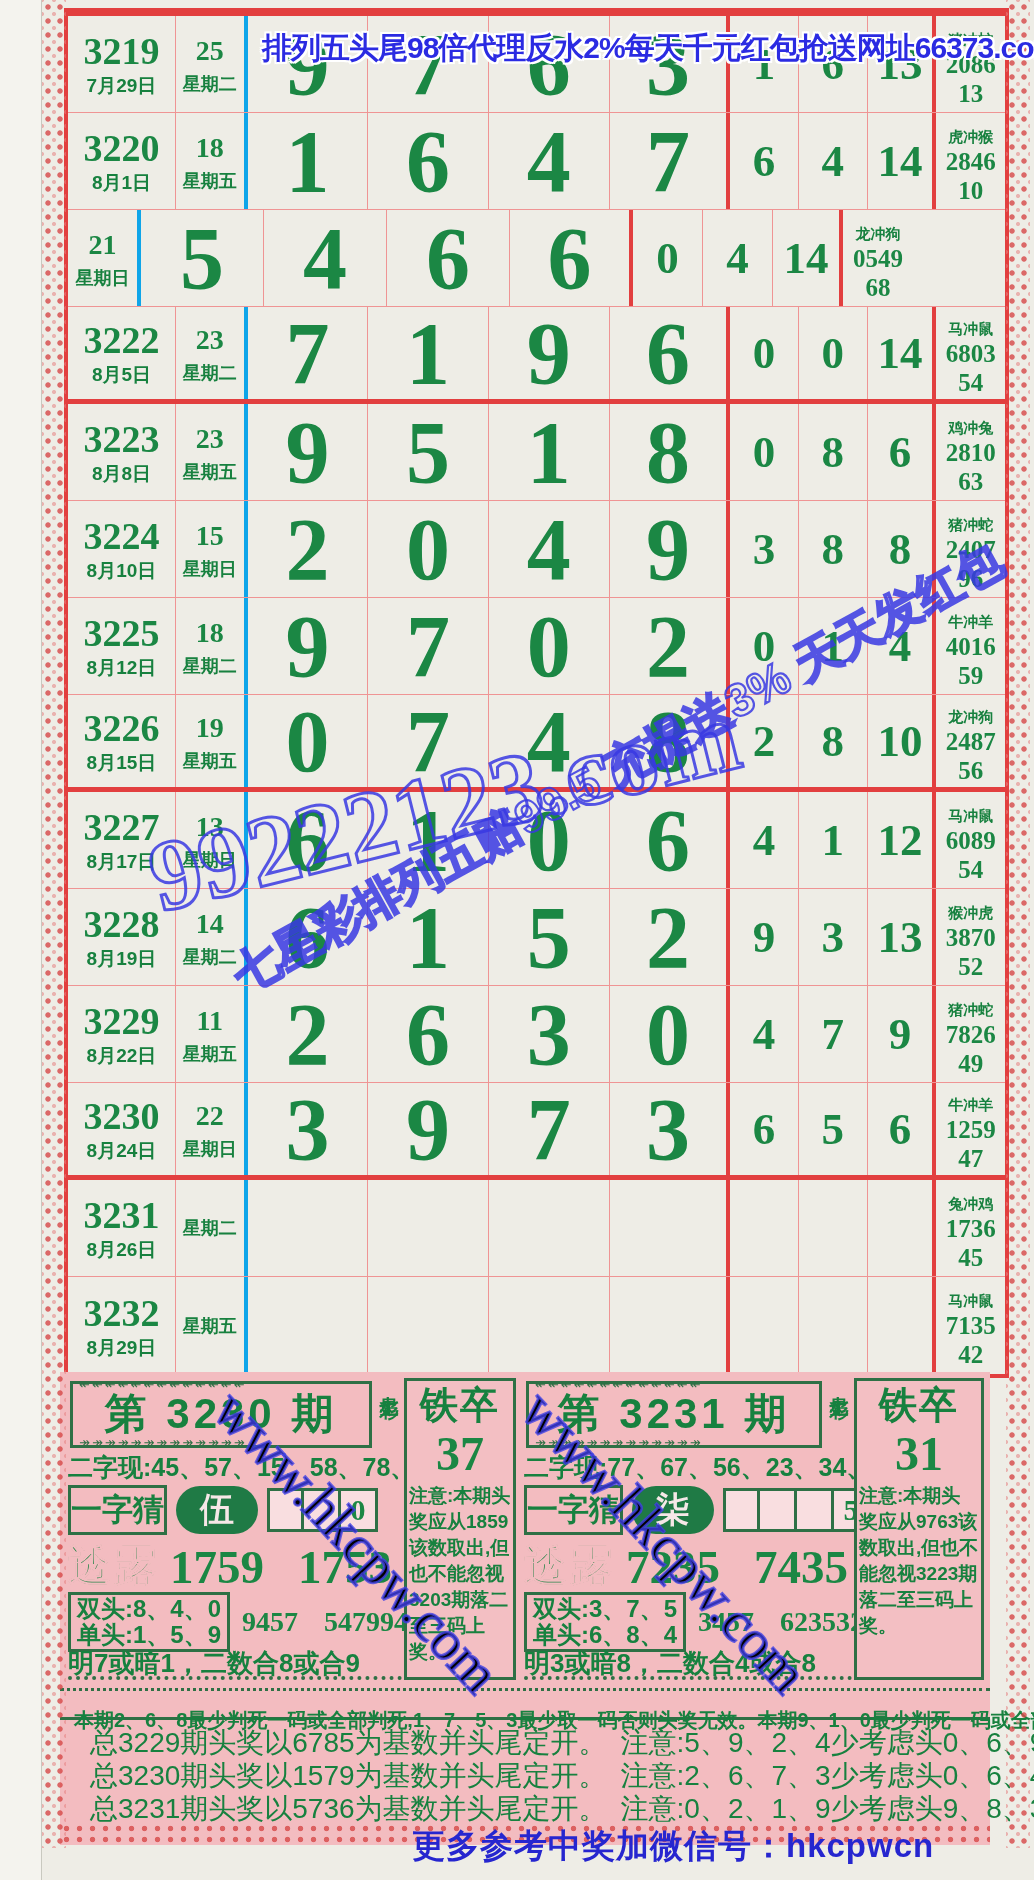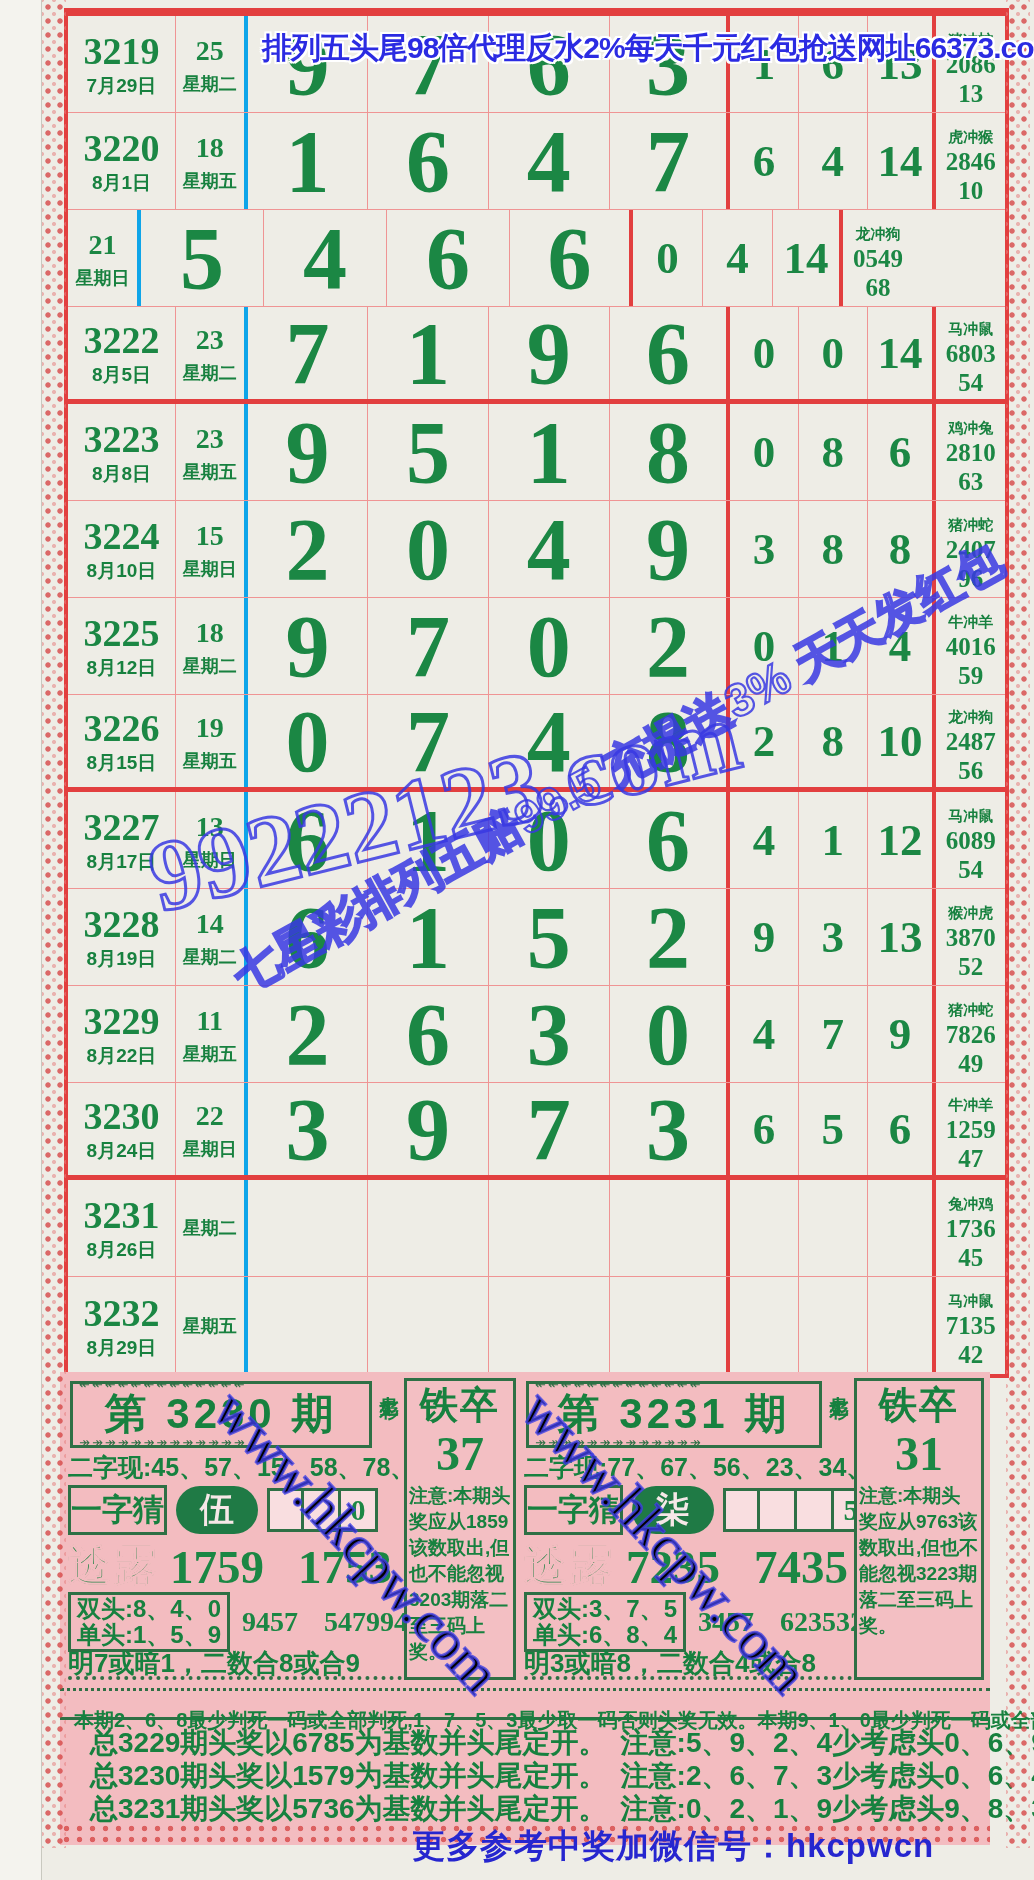--- a/index.html
+++ b/index.html
@@ -76,21 +76,21 @@
   .hd-box{border:3px solid #2e7045;padding:1px 6px;font-weight:bold;font-size:24px;line-height:26px;color:#17813f;white-space:nowrap;}
   .hd-nums{display:flex;flex-direction:row;font:bold 28px "Liberation Serif",serif;color:#1b8744;line-height:28px;}
   .hd-nums span{display:flex;gap:26px;}
   .pming{height:27px;font-weight:bold;font-size:26px;line-height:26px;color:#17813f;border-bottom:4px dotted #2e7045;white-space:nowrap;}
   .judge{position:absolute;left:0;top:316px;width:100%;height:32px;box-sizing:border-box;
          border-top:3px dotted #2e7045;border-bottom:3px solid #2e7045;
          display:flex;align-items:center;justify-content:space-between;padding:0 14px;}
   .judge span{font-weight:bold;font-size:20px;color:#17813f;white-space:nowrap;margin-top:32px;}
   .summary{position:absolute;left:30px;top:354px;width:880px;}
   .sm-row{display:flex;gap:14px;height:33px;align-items:center;white-space:nowrap;}
-  .sm-main,.sm-note{font-weight:bold;font-size:28px;color:#17813f;}
+  .sm-main,.sm-note{font-weight:normal;font-size:28px;color:#17813f;}
 
   
   .wm{position:absolute;z-index:6;pointer-events:none;white-space:nowrap;}
   .banner-top{left:262px;top:28px;font-weight:bold;font-size:30px;letter-spacing:-1px;color:#2b2be2;
     text-shadow:-2px -2px 0 #fff,2px -2px 0 #fff,-2px 2px 0 #fff,2px 2px 0 #fff,0 -2px 0 #fff,0 2px 0 #fff,-2px 0 0 #fff,2px 0 0 #fff;}
   .wm-outline{color:transparent;-webkit-text-stroke:2.2px rgba(56,56,226,.85);font-weight:bold;}
   .wm-promo{left:222px;top:952px;font-size:46px;transform:rotate(-29deg);transform-origin:0 0;}
   .wm-999{left:152px;top:822px;font-size:100px;font-family:"Liberation Serif",serif;
           transform:rotate(-14deg);transform-origin:0 50%;-webkit-text-stroke:3px rgba(56,56,226,.85);}
   .wm-site{font-size:56px;font-family:"Liberation Serif",serif;transform:rotate(47deg);transform-origin:0 0;

